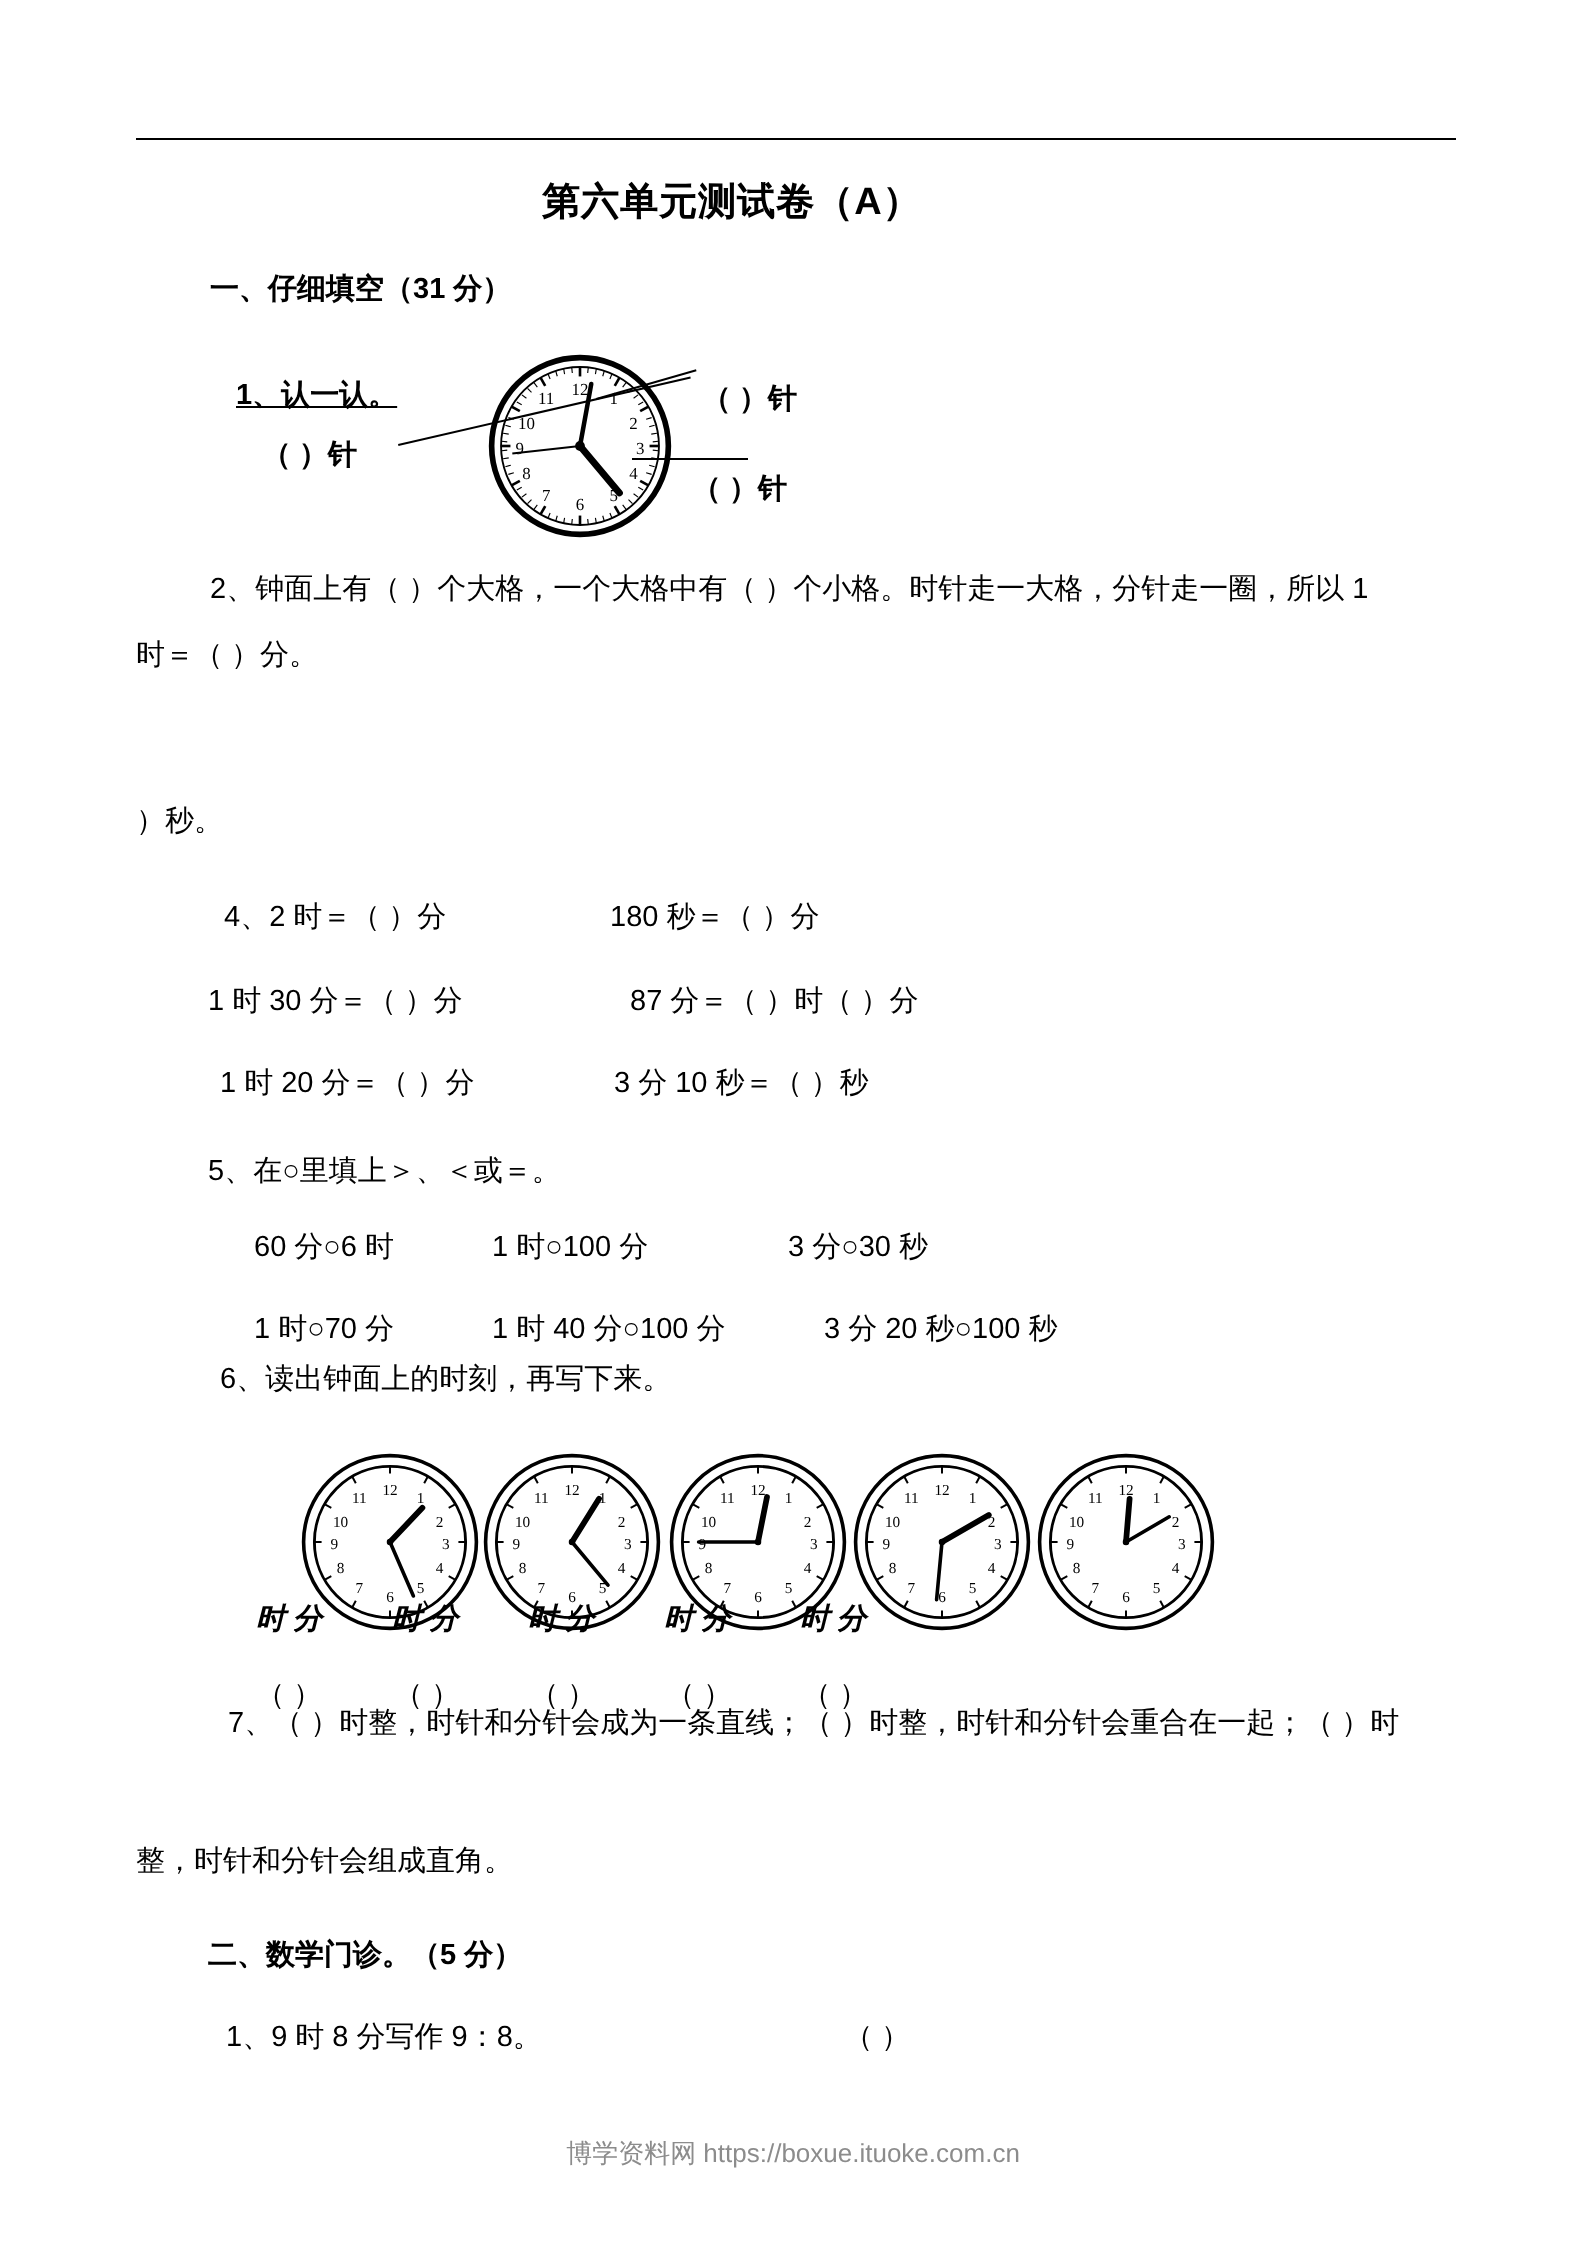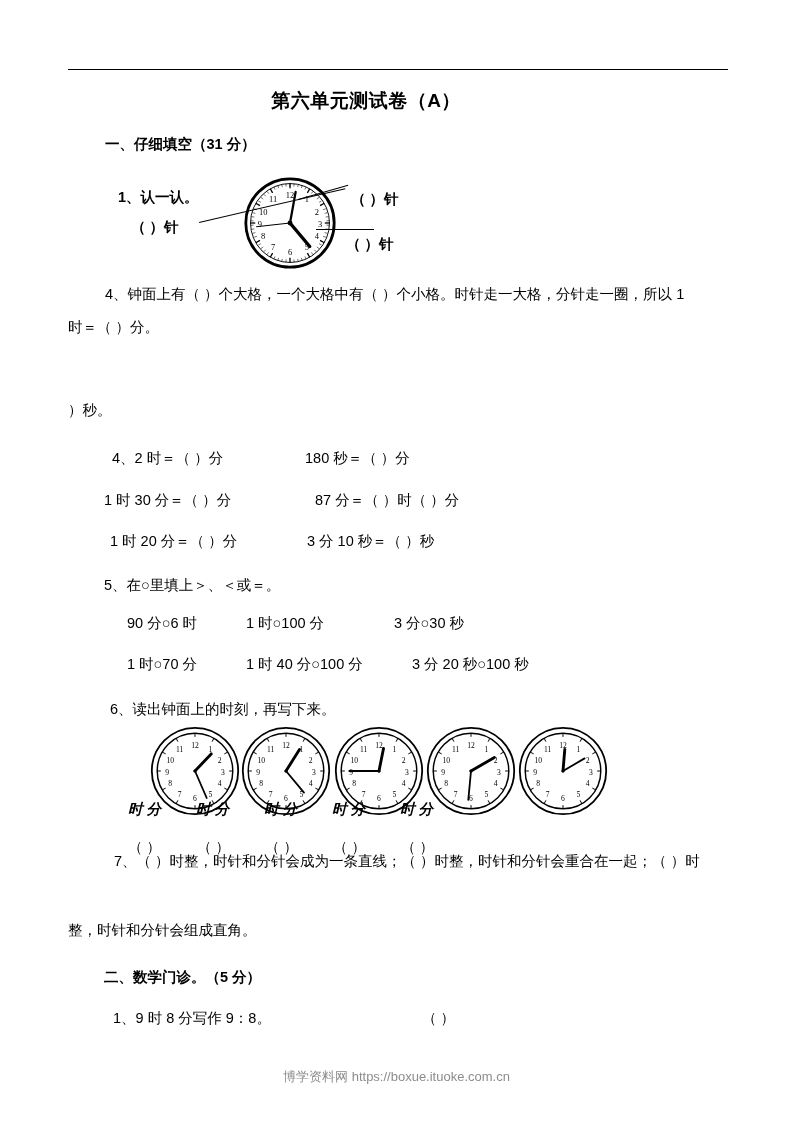--- a/index.html
+++ b/index.html
@@ -127,21 +127,21 @@
 <body>
 
 <div class="page">
 
   <div class="top-rule"></div>
 
   <div class="title">第六单元测试卷（A）</div>
 
   <div class="sec-head" style="left:105px; top:135px;">一、仔细填空（31 分）</div>
 
-  <div class="qline bold" style="left:118px; top:188px;">1、认一认。</div>
+  <div class="qline bold" style="left:118px; top:188px;text-decoration:underline;">1、认一认。</div>
 
   <div class="clock1-wrap">
     <svg width="94" height="94" viewBox="0 0 100 100">
       <circle cx="50" cy="50" r="47" fill="#fff" stroke="#000" stroke-width="3"></circle>
       <circle cx="50" cy="50" r="42" fill="none" stroke="#000" stroke-width="1"></circle>
       <g stroke="#000" stroke-width="1.4">
         <line x1="50" y1="8" x2="50" y2="13"></line>
         <line x1="71" y1="13.6" x2="68.5" y2="18"></line>
         <line x1="86.4" y1="29" x2="82" y2="31.5"></line>
         <line x1="92" y1="50" x2="87" y2="50"></line>
@@ -227,45 +227,45 @@
   </div>
 
   <div class="lead" style="left:199px; top:222px; width:150px; transform:rotate(-13deg);"></div>
   <div class="lead" style="left:298px; top:199px; width:52px; transform:rotate(-16deg);"></div>
   <div class="lead" style="left:316px; top:229px; width:58px;"></div>
 
   <div class="lbl-needle" style="left:351px; top:190px;">（  ）针</div>
   <div class="lbl-needle" style="left:131px; top:218px;">（  ）针</div>
   <div class="lbl-needle" style="left:346px; top:235px;">（  ）针</div>
 
-  <div class="qline" style="left:105px; top:285px;">4、钟面上有（  ）个大格，一个大格中有（   ）个小格。时针走一大格，分针走一圈，所以 1</div>
+  <div class="qline" style="left:105px; top:285px;">2、钟面上有（  ）个大格，一个大格中有（   ）个小格。时针走一大格，分针走一圈，所以 1</div>
   <div class="qline" style="left:68px; top:318px;">时＝（   ）分。</div>
 
   <div class="qline" style="left:68px; top:401px;">）秒。</div>
 
   <div class="qline" style="left:112px; top:449px;">4、2 时＝（  ）分</div>
   <div class="qline" style="left:305px; top:449px;">180 秒＝（   ）分</div>
 
   <div class="qline" style="left:104px; top:491px;">1 时 30 分＝（  ）分</div>
   <div class="qline" style="left:315px; top:491px;">87 分＝（  ）时（  ）分</div>
 
   <div class="qline" style="left:110px; top:532px;">1 时 20 分＝（  ）分</div>
   <div class="qline" style="left:307px; top:532px;">3 分 10 秒＝（  ）秒</div>
 
   <div class="qline" style="left:104px; top:576px;">5、在○里填上＞、＜或＝。</div>
 
-  <div class="qline" style="left:127px; top:614px;">90 分○6 时</div>
+  <div class="qline" style="left:127px; top:614px;">60 分○6 时</div>
   <div class="qline" style="left:246px; top:614px;">1 时○100 分</div>
   <div class="qline" style="left:394px; top:614px;">3 分○30 秒</div>
 
   <div class="qline" style="left:127px; top:655px;">1 时○70 分</div>
   <div class="qline" style="left:246px; top:655px;">1 时 40 分○100 分</div>
   <div class="qline" style="left:412px; top:655px;">3 分 20 秒○100 秒</div>
 
-  <div class="qline" style="left:110px; top:680px;margin-top:20px;">6、读出钟面上的时刻，再写下来。</div>
+  <div class="qline" style="left:110px; top:680px;">6、读出钟面上的时刻，再写下来。</div>
 
   <div class="clock-row">
     <div class="sclock" style="left:150px;">
       <svg width="90" height="90" viewBox="0 0 100 100">
         <circle cx="50" cy="50" r="48" fill="#fff" stroke="#000" stroke-width="2"></circle>
         <circle cx="50" cy="50" r="42" fill="none" stroke="#000" stroke-width="1.6"></circle>
         <g stroke="#000" stroke-width="1.1">
           <line x1="50" y1="8" x2="50" y2="12"></line>
             <line x1="71" y1="13.6" x2="69" y2="17.4"></line>
           <line x1="86.4" y1="29" x2="82.6" y2="31"></line>

